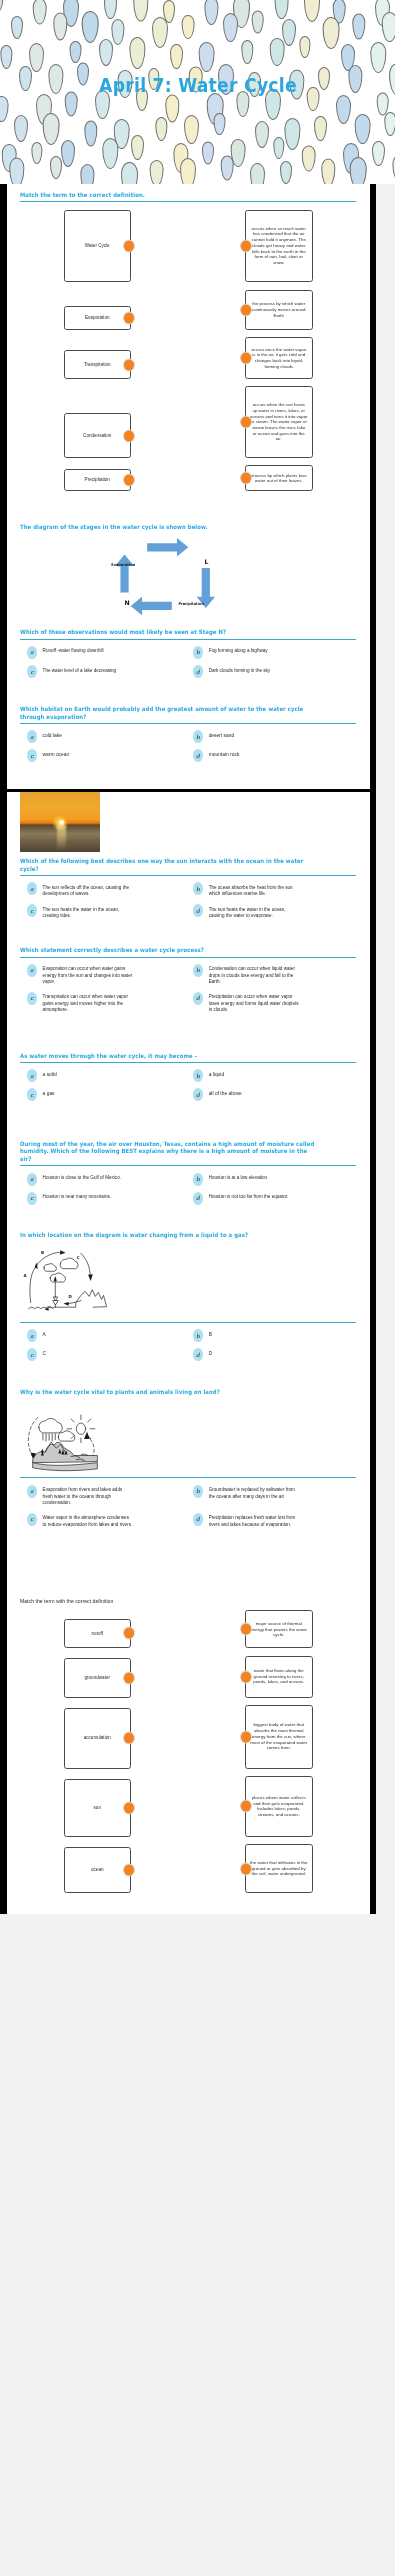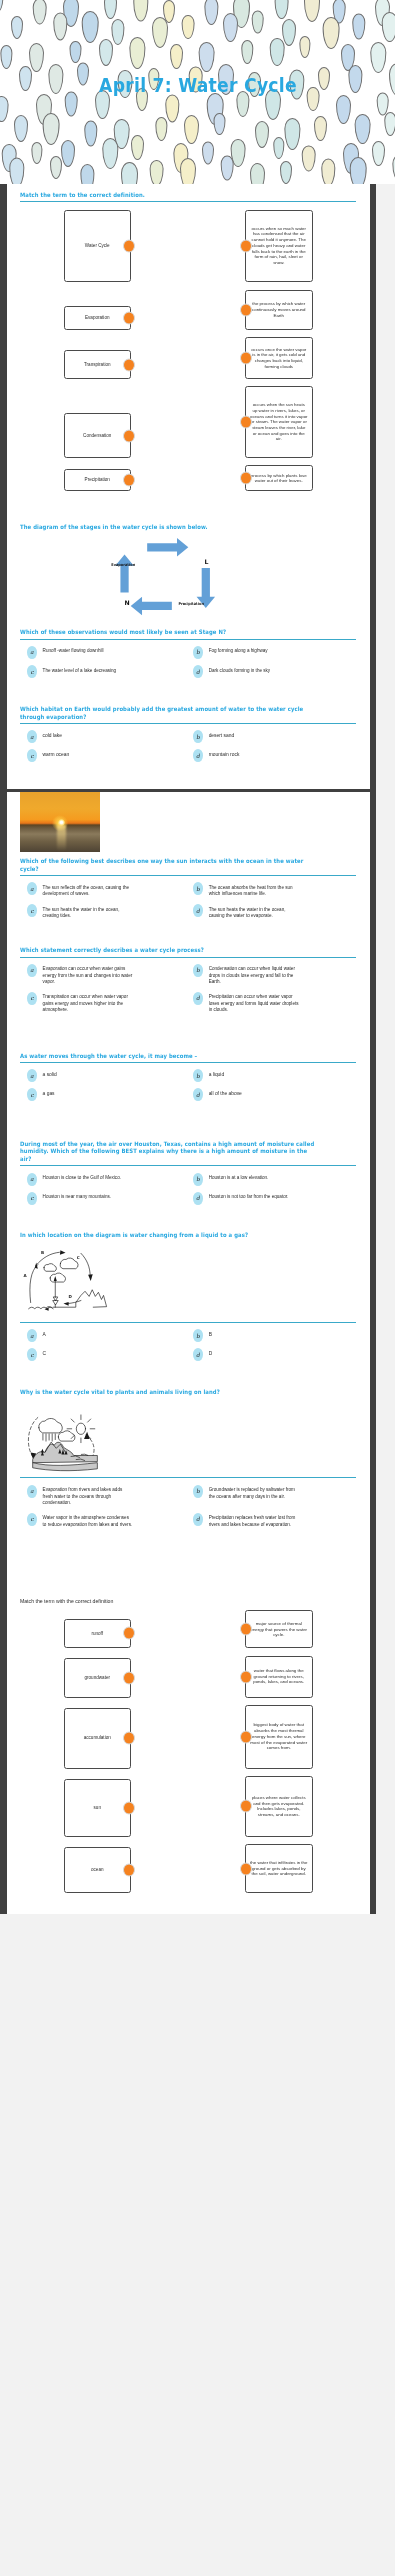--- a/index.html
+++ b/index.html
@@ -3,21 +3,21 @@
 <meta charset="utf-8">
 <style>
   * { box-sizing: border-box; }
   html, body { margin:0; padding:0; }
   body {
     width: 396px;
     background: #f2f2f2;
     font-family: "Liberation Sans", sans-serif;
     color: #2c2c2c;
   }
-  .page { width: 376px; position: relative; background: #404040; }
+  .page { width: 376px; position: relative; background: #000000; }
 
   
   .banner {
     position: relative;
     width: 396px;
     height: 184px;
     background: #ffffff;
     overflow: hidden;
   }
   .banner-title {

